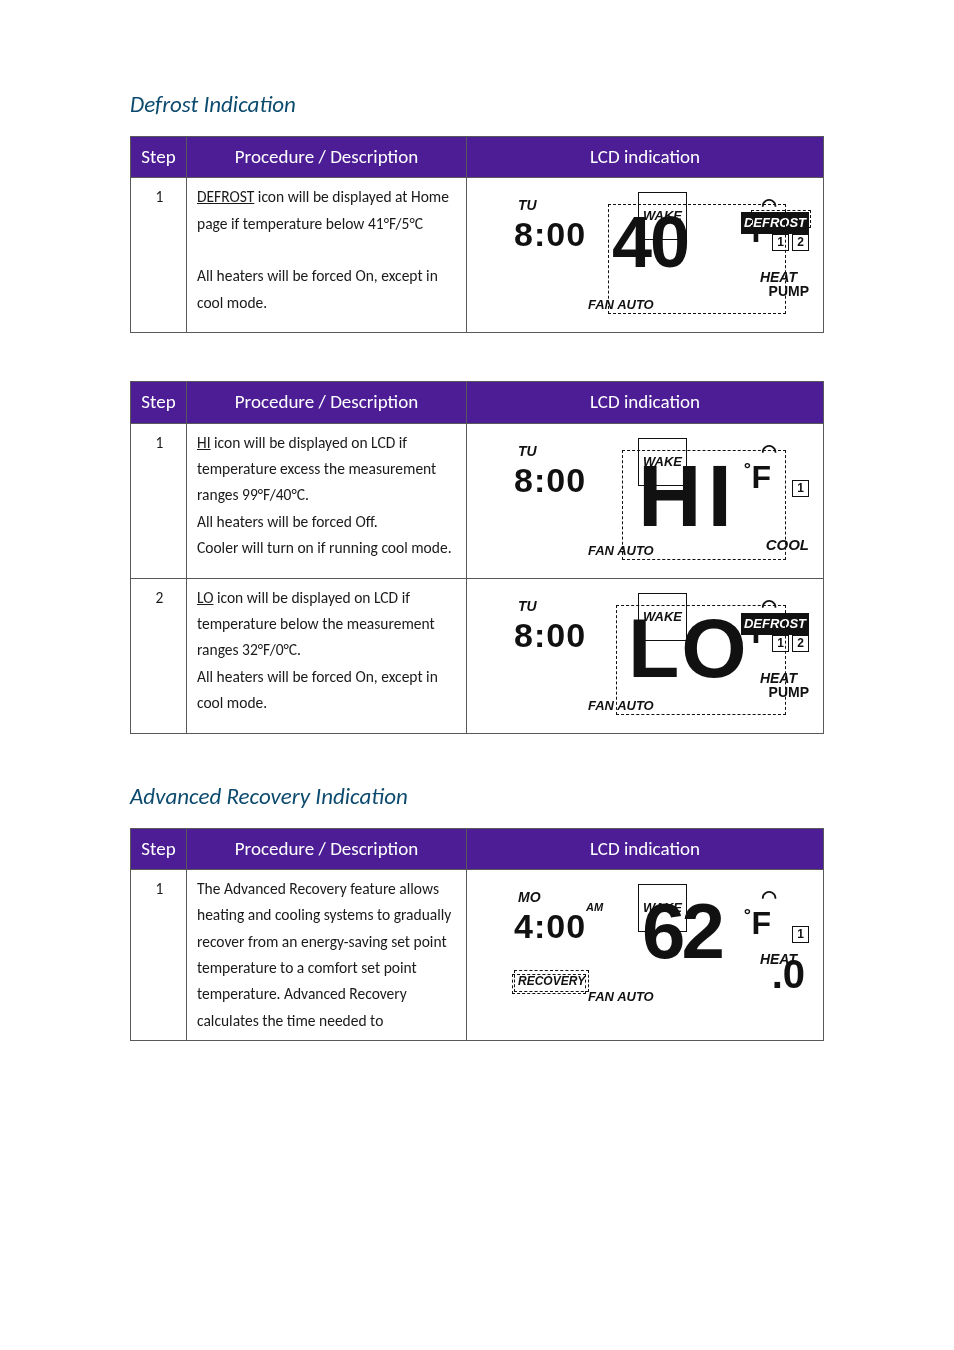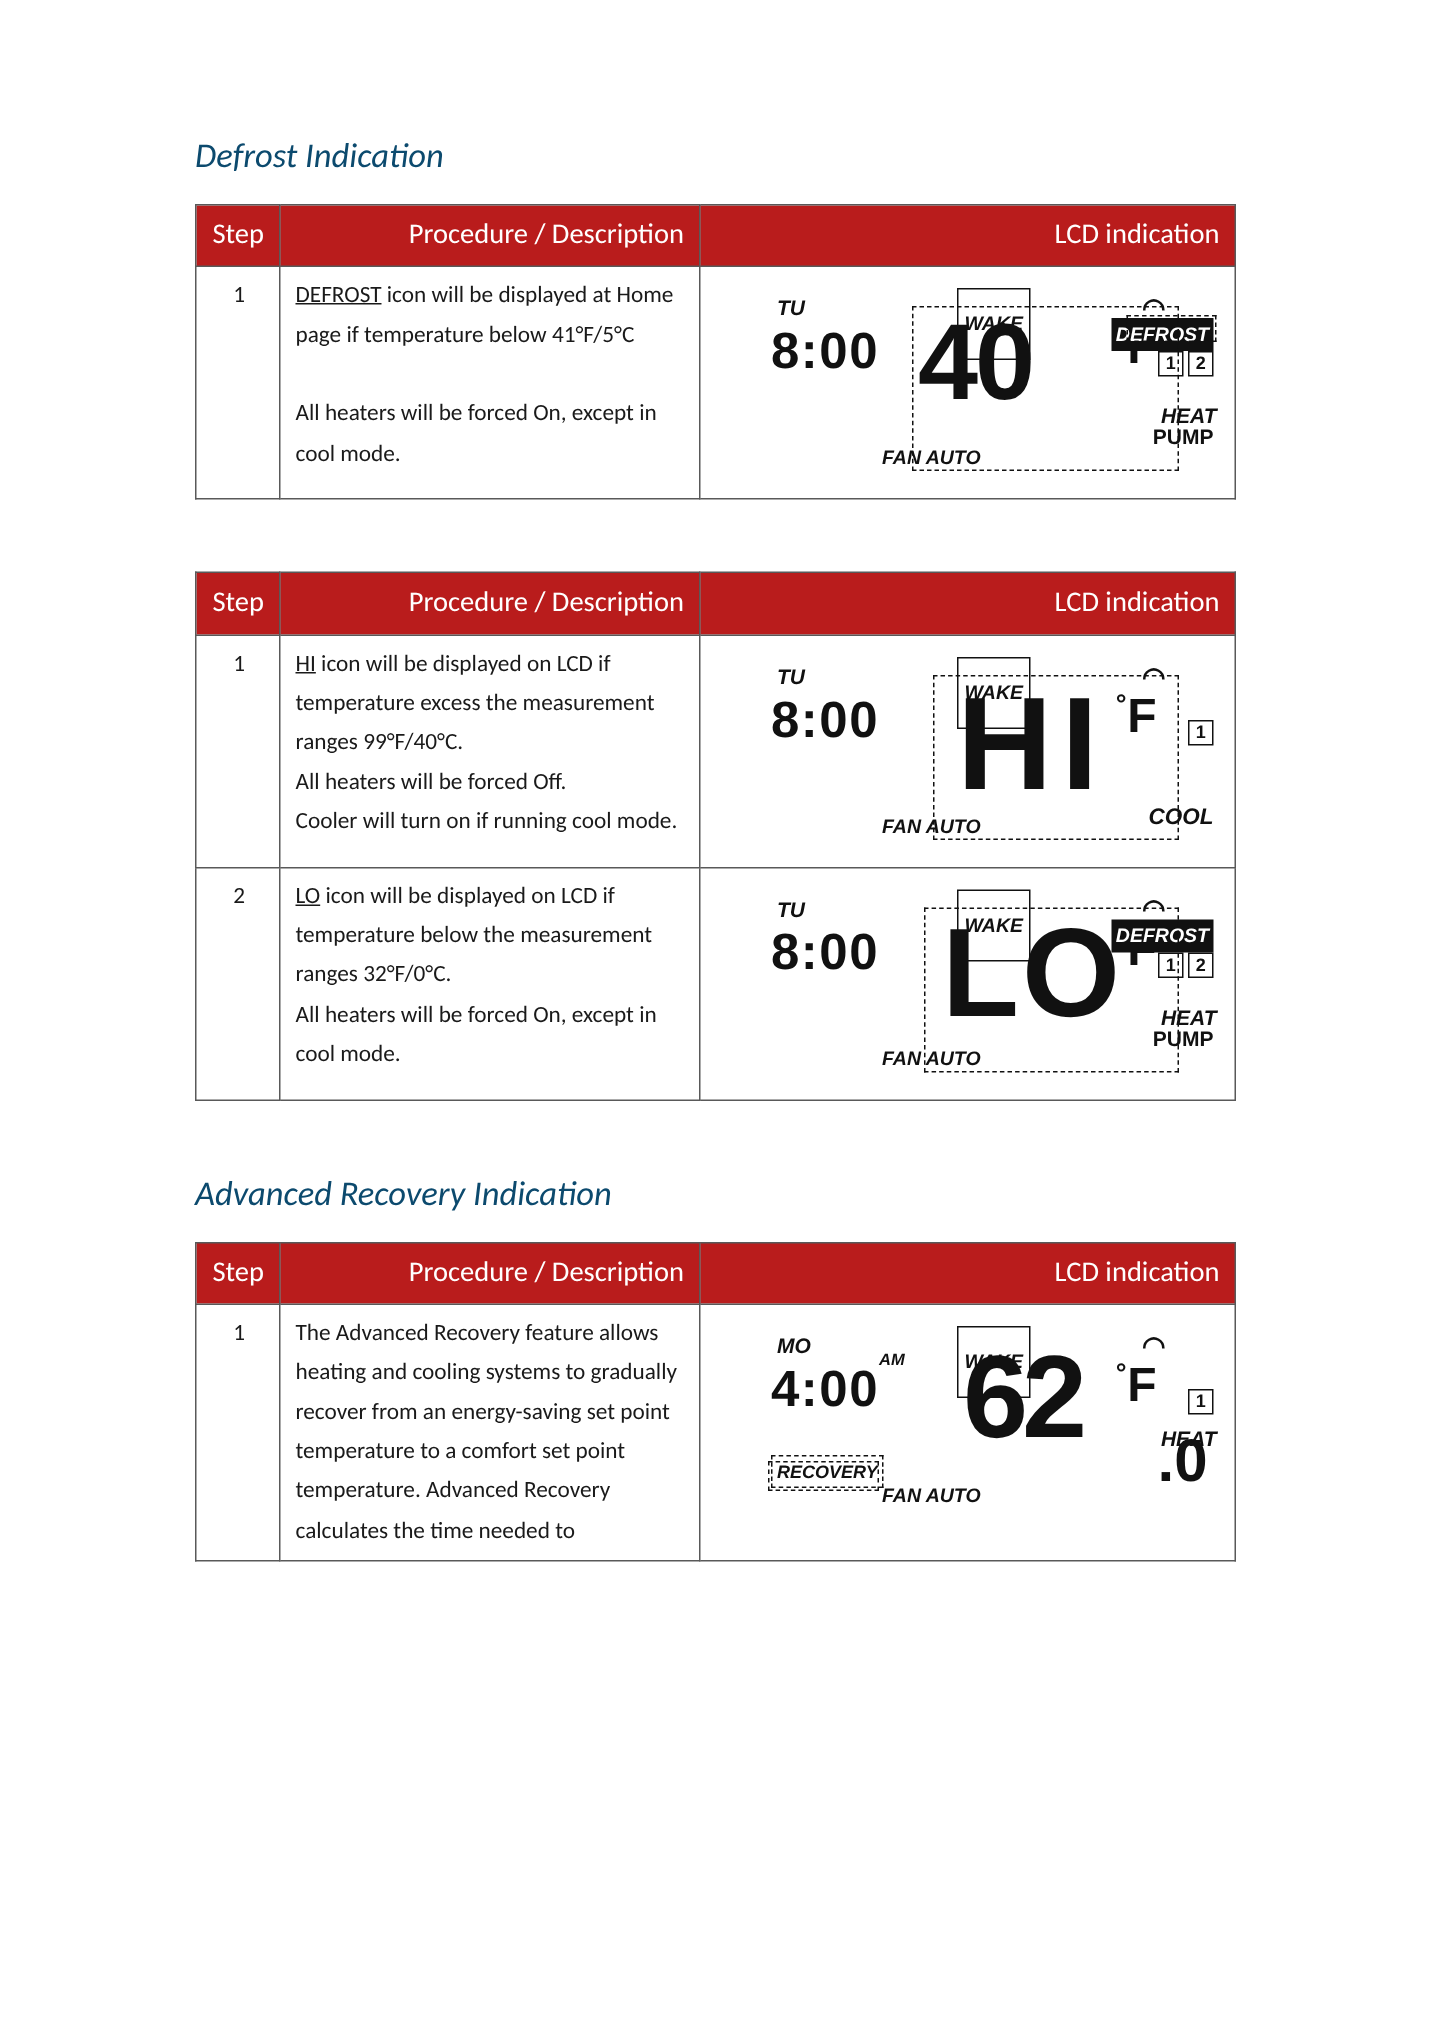--- a/index.html
+++ b/index.html
@@ -26,24 +26,24 @@
     table-layout: fixed;
   }
   table.tbl th, table.tbl td {
     border: 1.5px solid #595959;
     vertical-align: top;
     padding: 6px 8px 6px 10px;
     font-size: 15.5px;
     line-height: 1.7;
   }
   table.tbl th {
-    background:#b91c1c;
+    background:#4c1d95;
     color:#fff;
     font-weight:400;
-    text-align:right;
+    text-align:center;
     font-size:19px;
     padding:4px 10px;
   }
   col.step-col { width: 56px; }
   col.proc-col { width: 280px; }
   col.lcd-col  { width: auto; }
   td.step {
     text-align:center;
     vertical-align: middle;
   }
@@ -85,21 +85,21 @@
     position:absolute; right:40px; top:14px; font-weight:900; font-size:32px; font-family:"Arial Black",Arial;
   }
   .lcd .defrost {
     position:absolute; right:2px; top:22px; font-weight:bold; font-style:italic; font-size:13px;
     background:#111; color:#fff; padding:0 3px;
   }
   .lcd .boxnum {
     position:absolute; font-size:12px; font-weight:bold; border:1.6px solid #111; width:15px; height:15px; line-height:15px; text-align:center;
   }
   .lcd .heat {
-    position:absolute; right:0; top:76px; font-weight:bold; font-style:italic; font-size:14px;
+    position:absolute; right:14px; top:76px; font-weight:bold; font-style:italic; font-size:14px;
   }
   .lcd .pump {
     position:absolute; right:2px; top:90px; font-weight:bold; font-size:14px;
   }
   .lcd .cool {
     position:absolute; right:2px; top:96px; font-weight:bold; font-style:italic; font-size:15px;
   }
   .lcd .fan {
     position:absolute; left:76px; bottom:4px; font-weight:bold; font-style:italic; font-size:13px;
   }

